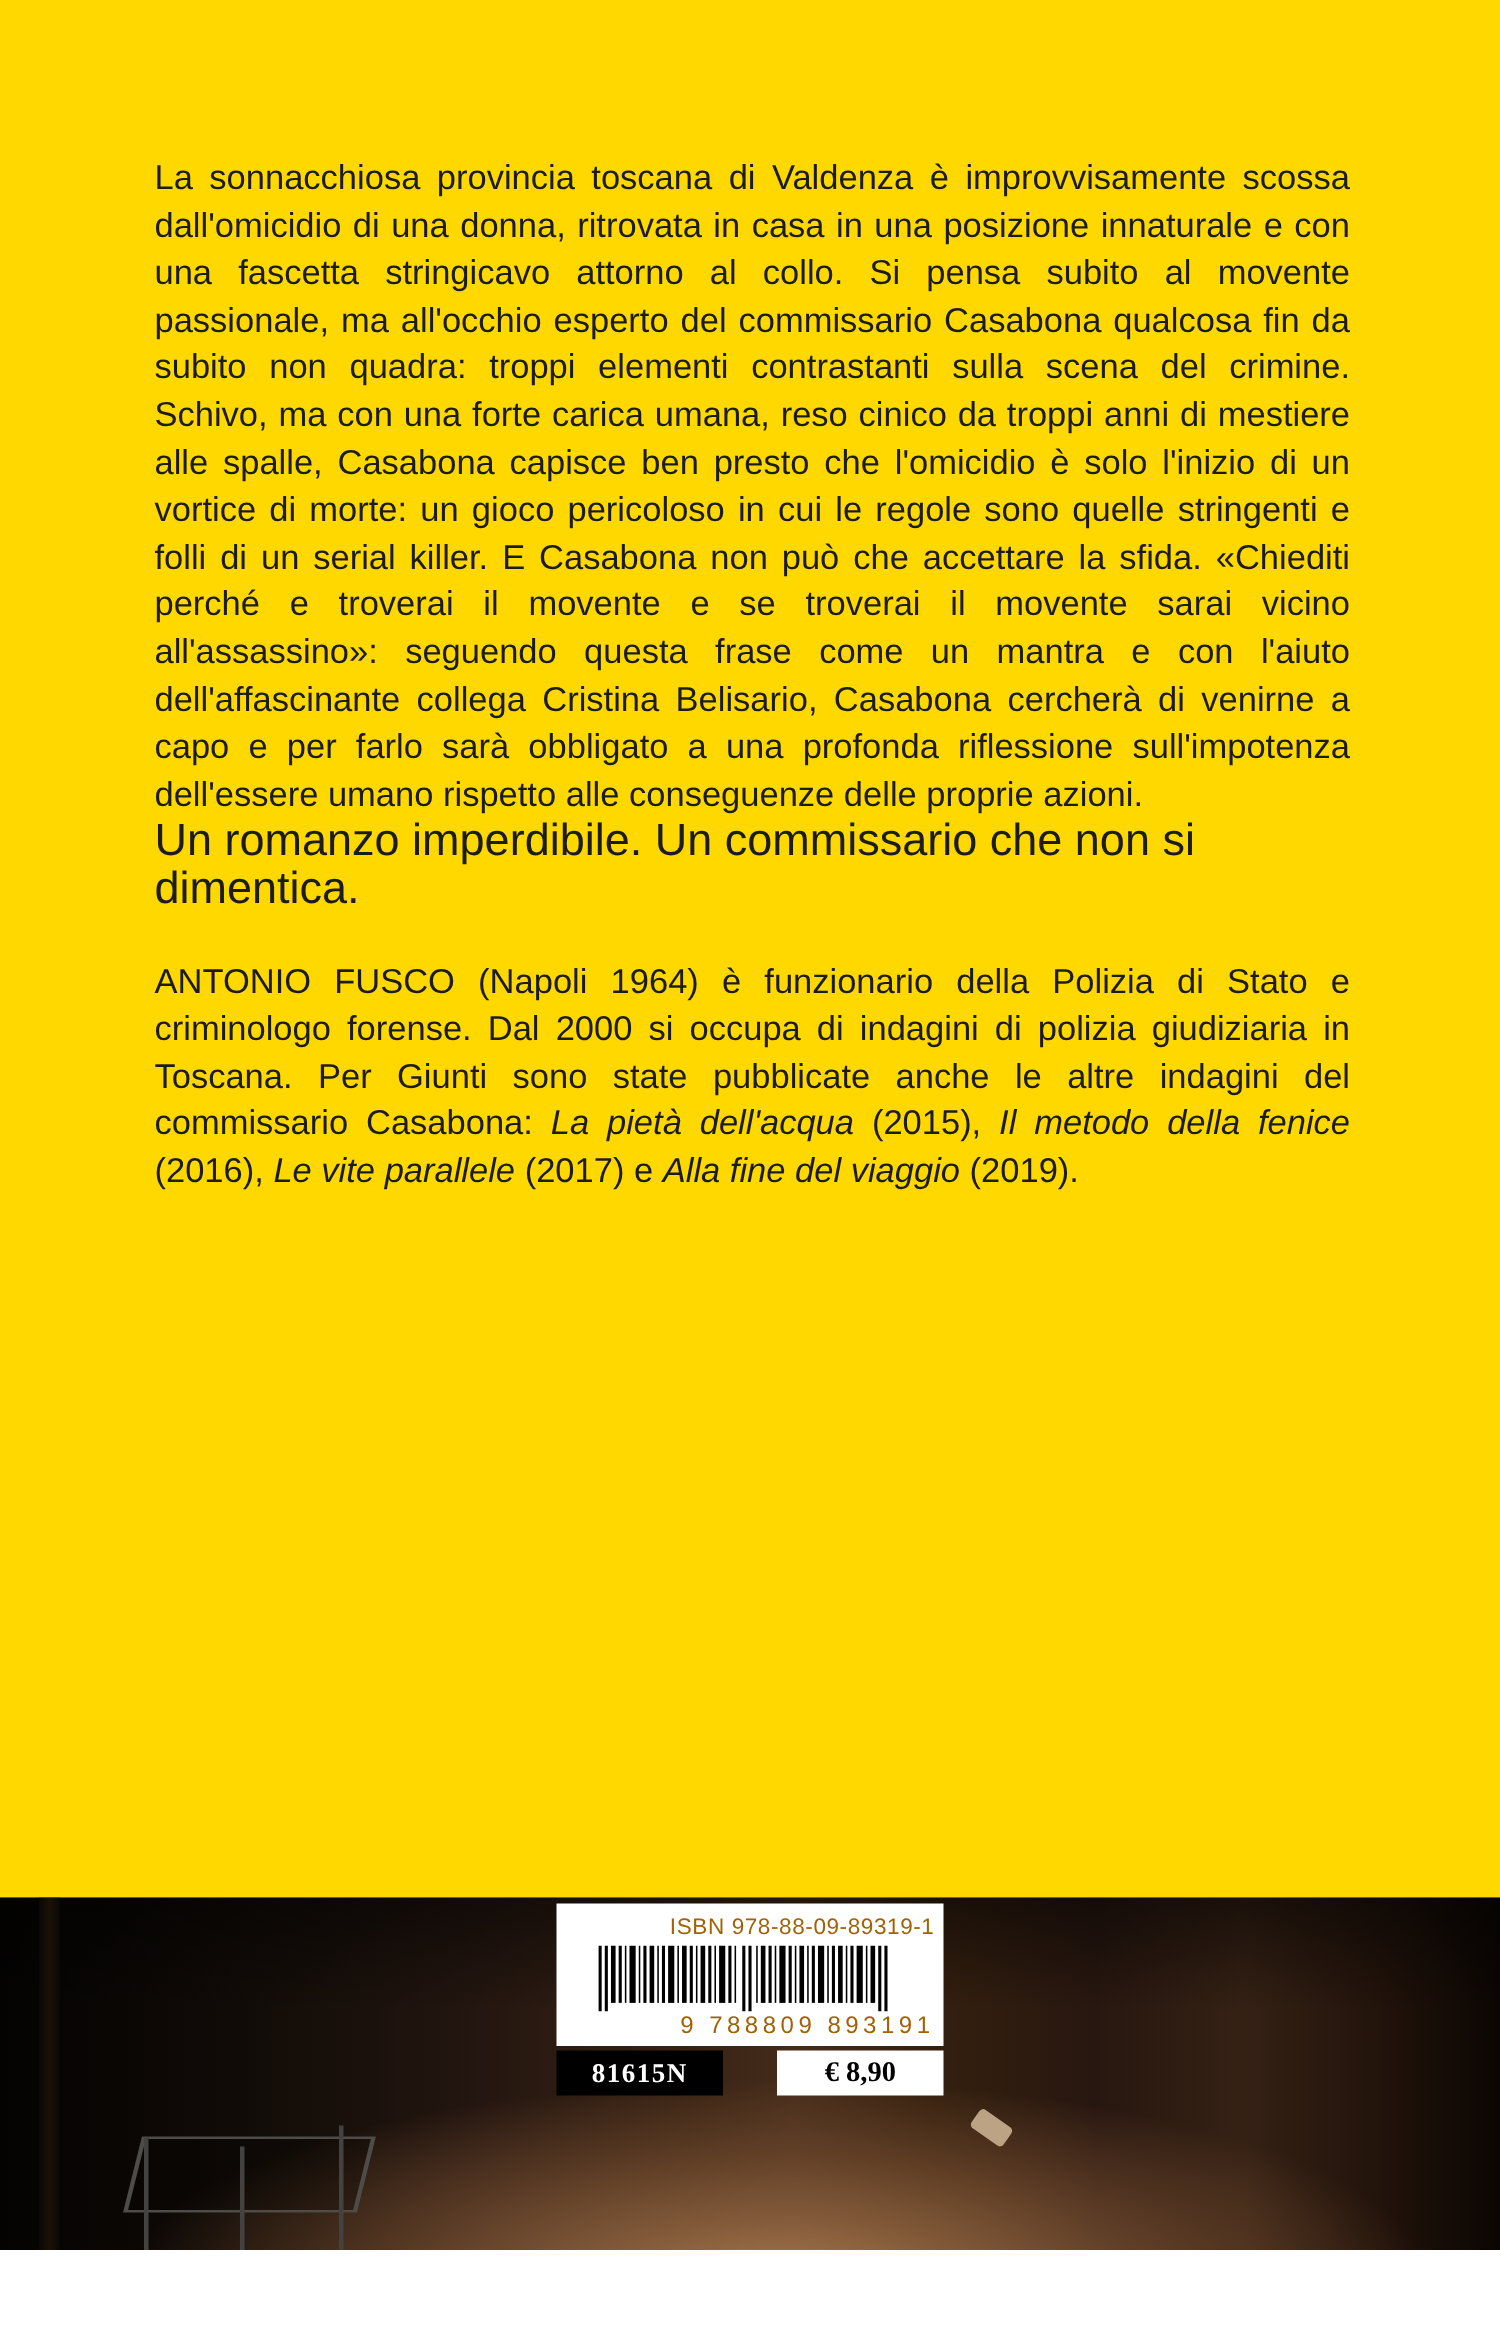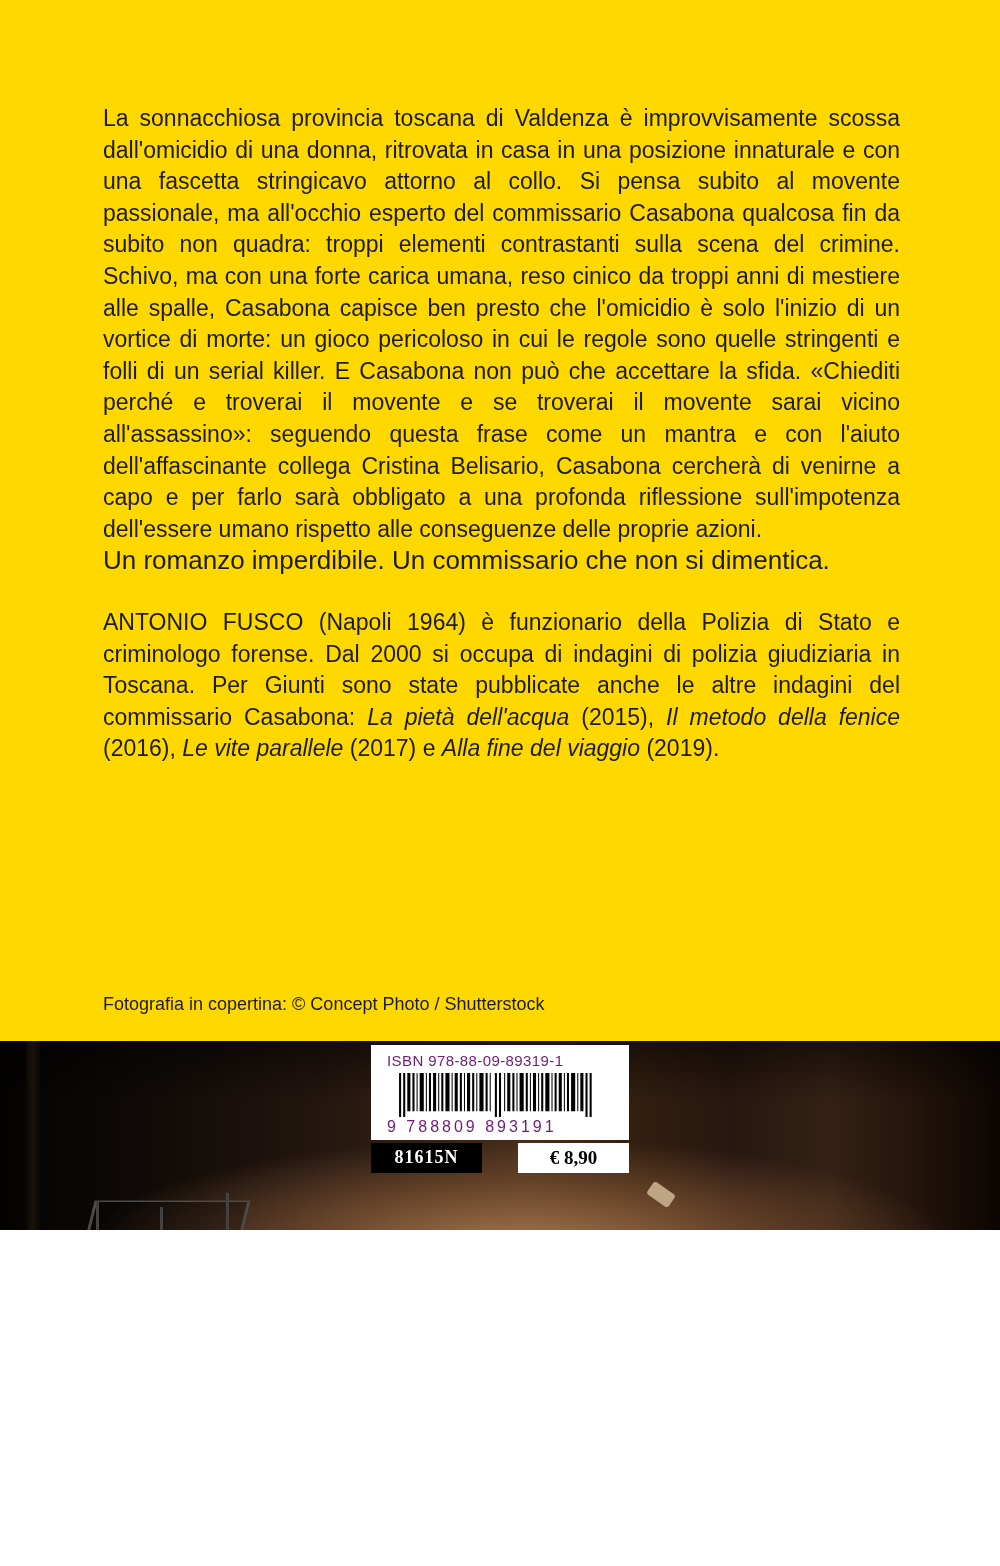--- a/index.html
+++ b/index.html
@@ -1,41 +1,41 @@
 <!DOCTYPE html>
 <html lang="it"><head>
 <meta charset="utf-8">
 <style>
   html, body { margin: 0; padding: 0; }
   body {
     width: 1000px; height: 1566px;
     font-family: "Liberation Sans", sans-serif;
     background: #ffffff;
   }
-  .cover { width: 1000px; height: 1230px; display: flex; flex-direction: column; overflow: hidden; }
+  .cover { width: 1000px; height: 1500px; display: flex; flex-direction: column; overflow: hidden; }
 
   
   .yellow {
     background: #ffd800;
     height: 1320px;
     position: relative;
     box-sizing: border-box;
     padding: 103px 100px 0 103px;
     color: #1c1c1a;
     hyphens: auto;
   }
   p.synopsis, p.bio {
     margin: 0;
     font-size: 23px;
     line-height: 31.6px;
     text-align: justify;
   }
   p.closing {
     margin: 0;
-    font-size: 26px;
+    font-size: 30px;
     line-height: 31.6px;
     text-align: left;
   }
   p.bio { margin-top: 30px; }
   p.bio i { }
   .credit {
     position: absolute;
     left: 103px;
     bottom: 26px;
     margin: 0;
@@ -73,23 +73,23 @@
     background: #c9b08f; border-radius: 3px; transform: rotate(35deg); opacity: 0.9;
   }
 
   
   .isbn-wrap {
     position: absolute; left: 50%; top: 4px; transform: translateX(-50%);
     width: 258px; display: flex; flex-direction: column;
   }
   .isbn-box {
     background: #ffffff;
-    padding: 7px 16px 4px;
-    text-align: left;
-    color: #701a75;
+    padding: 7px 6px 4px;
+    text-align: right;
+    color: #a16207;
   }
   .isbn-label { font-size: 15px; letter-spacing: 0.4px; }
   .barcode { display: block; margin: 4px auto 0; width: 206px; height: 44px; }
   .barcode-number { font-size: 16px; letter-spacing: 3px; margin-top: 1px; }
   .code-row { display: flex; margin-top: 3px; height: 30px; font-family: Liberation Serif, serif; }
   .edition {
     flex: 1; background: #000000; color: #ffffff;
     font-weight: bold; font-size: 18px; letter-spacing: 1px;
     display: flex; align-items: center; justify-content: center;
   }
@@ -103,21 +103,20 @@
 <body>
 
 <div class="cover">
 
   <div class="yellow">
     <p class="synopsis">La sonnacchiosa provincia toscana di Valdenza è improvvisamente scossa dall'omicidio di una donna, ritrovata in casa in una posizione innaturale e con una fascetta stringicavo attorno al collo. Si pensa subito al movente passionale, ma all'occhio esperto del commissario Casabona qualcosa fin da subito non quadra: troppi elementi contrastanti sulla scena del crimine. Schivo, ma con una forte carica umana, reso cinico da troppi anni di mestiere alle spalle, Casabona capisce ben presto che l'omicidio è solo l'inizio di un vortice di morte: un gioco pericoloso in cui le regole sono quelle stringenti e folli di un serial killer. E Casabona non può che accettare la sfida. «Chiediti perché e troverai il movente e se troverai il movente sarai vicino all'assassino»: seguendo questa frase come un mantra e con l'aiuto dell'affascinante collega Cristina Belisario, Casabona cercherà di venirne a capo e per farlo sarà obbligato a una profonda riflessione sull'impotenza dell'essere umano rispetto alle conseguenze delle proprie azioni.</p>
     <p class="closing">Un romanzo imperdibile. Un commissario che non si dimentica.</p>
 
     <p class="bio"><span>ANTONIO FUSCO</span><span> (Napoli 1964) è funzionario della Polizia di Stato e criminologo forense. Dal 2000 si occupa di indagini di polizia giudiziaria in Toscana. Per Giunti sono state pubblicate anche le altre indagini del commissario Casabona: </span><i>La pietà dell'acqua</i><span> (2015), </span><i>Il metodo della fenice</i><span> (2016), </span><i>Le vite</i><span> </span><i>parallele</i><span> (2017) e </span><i>Alla fine del viaggio</i><span> (2019).</span></p>
 
-    <p class="credit">Fotografia in copertina: © Concept Photo / Shutterstock</p>
   </div>
 
   <div class="photo">
     <div class="pipe"></div>
     <div class="wire-frame"></div>
     <div class="wire-leg leg1"></div>
     <div class="wire-leg leg2"></div>
     <div class="wire-leg leg3"></div>
     <div class="paper-scrap"></div>
 

